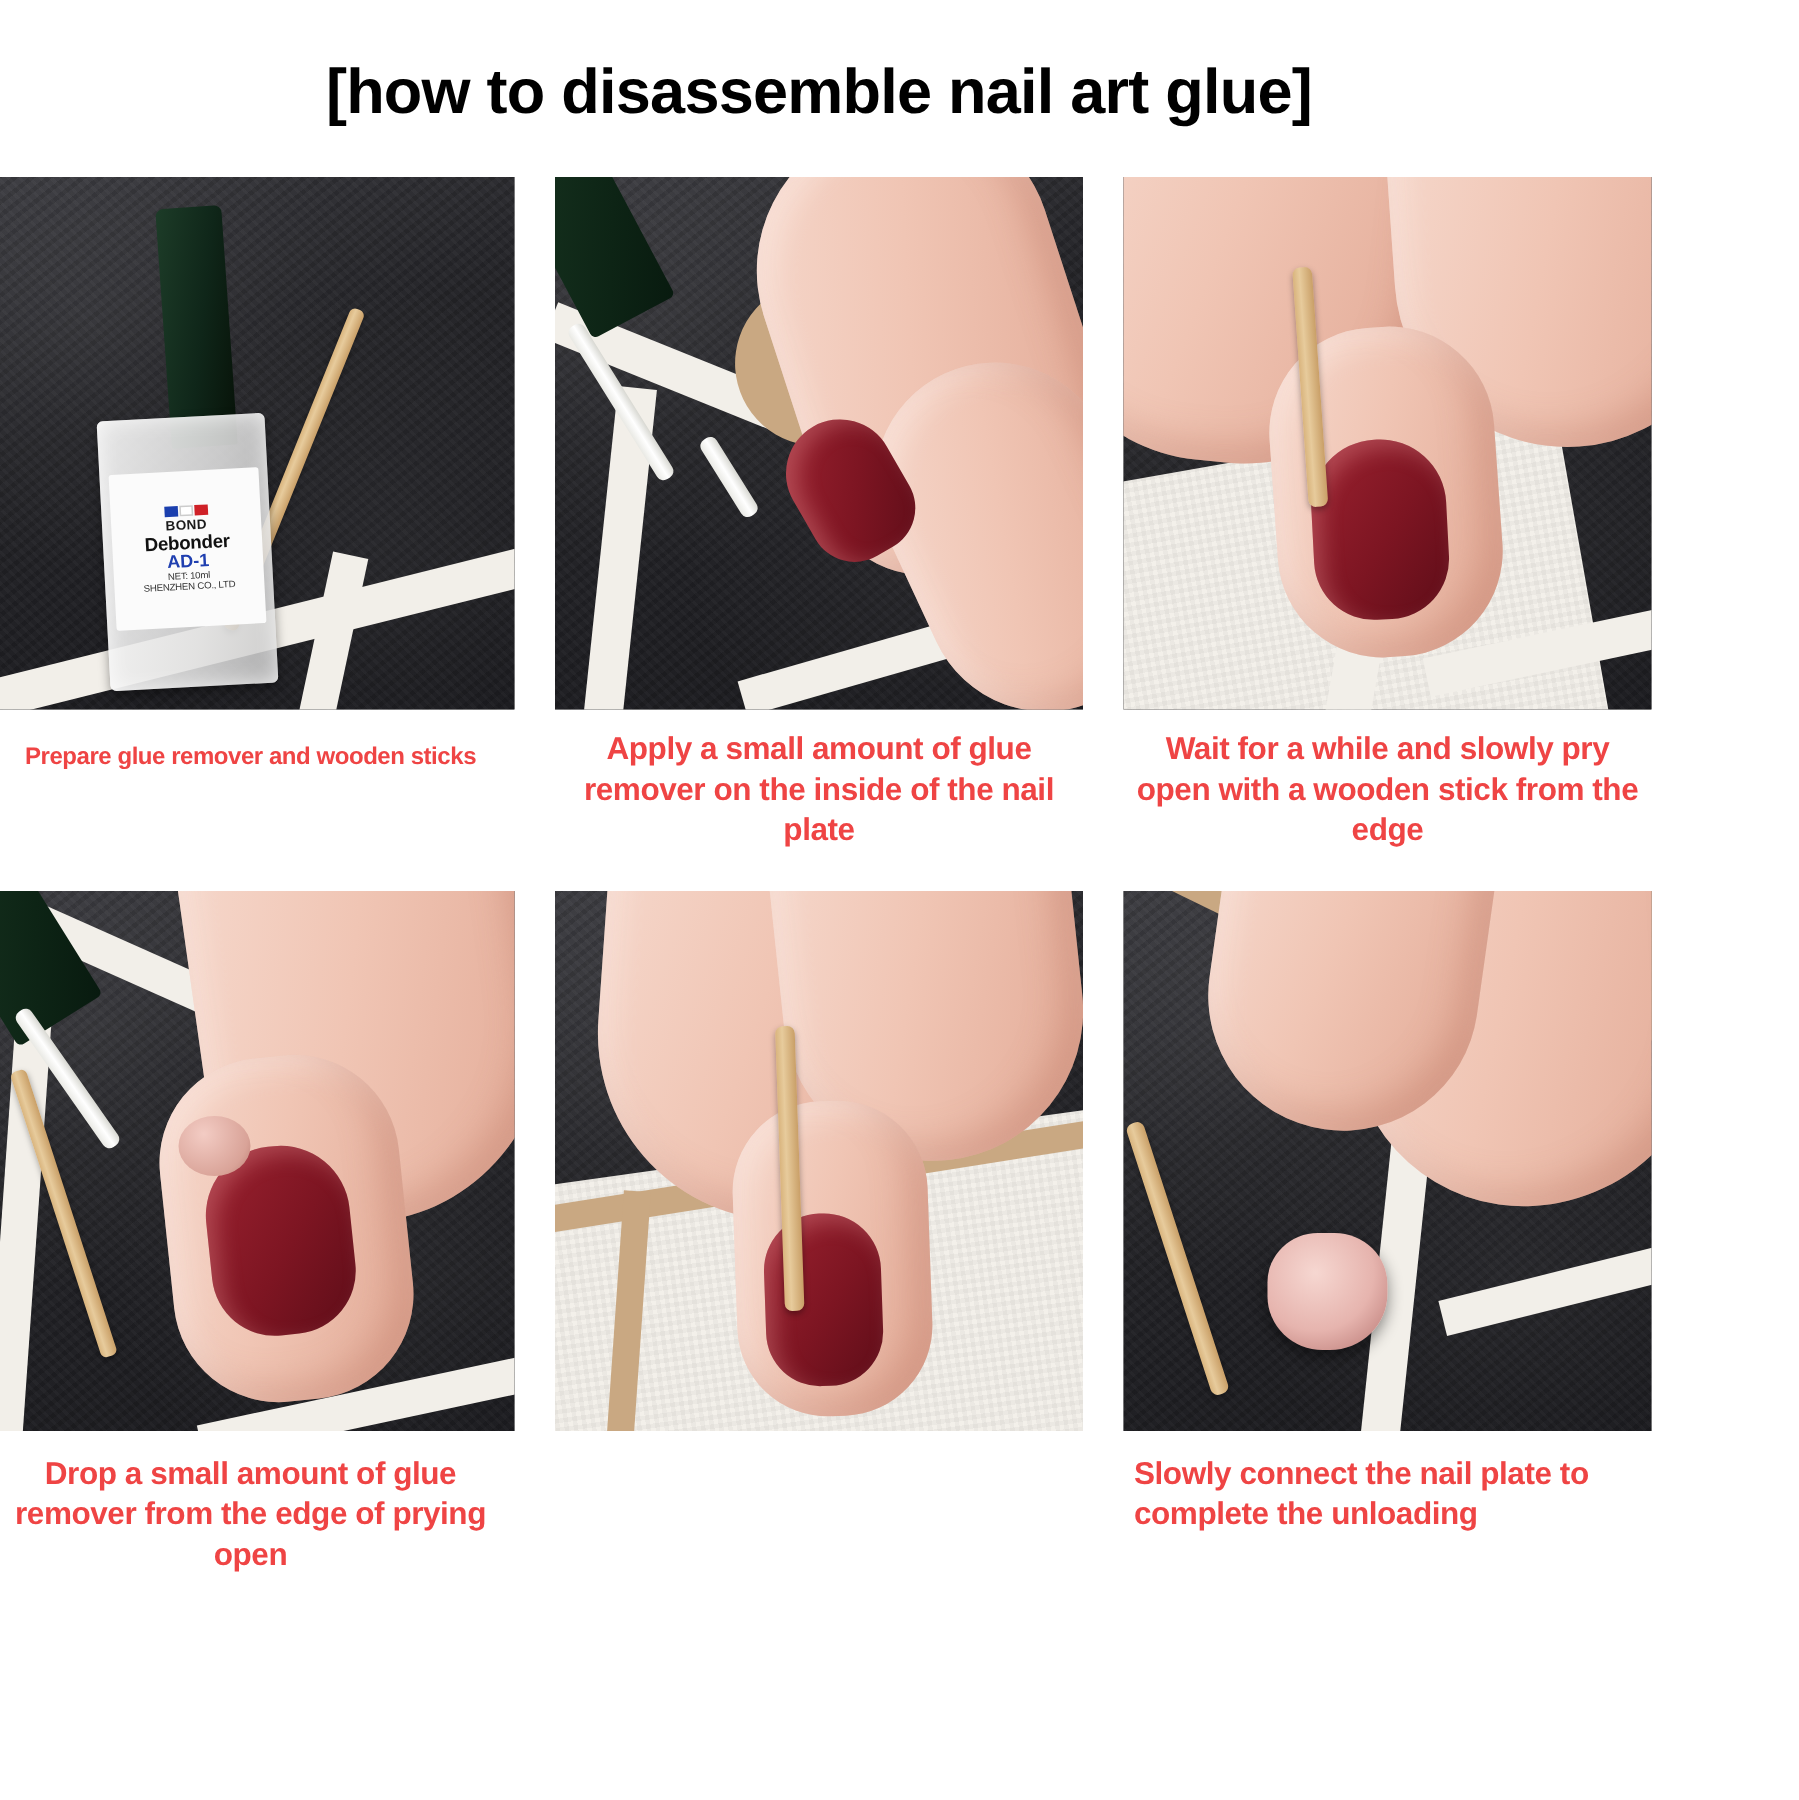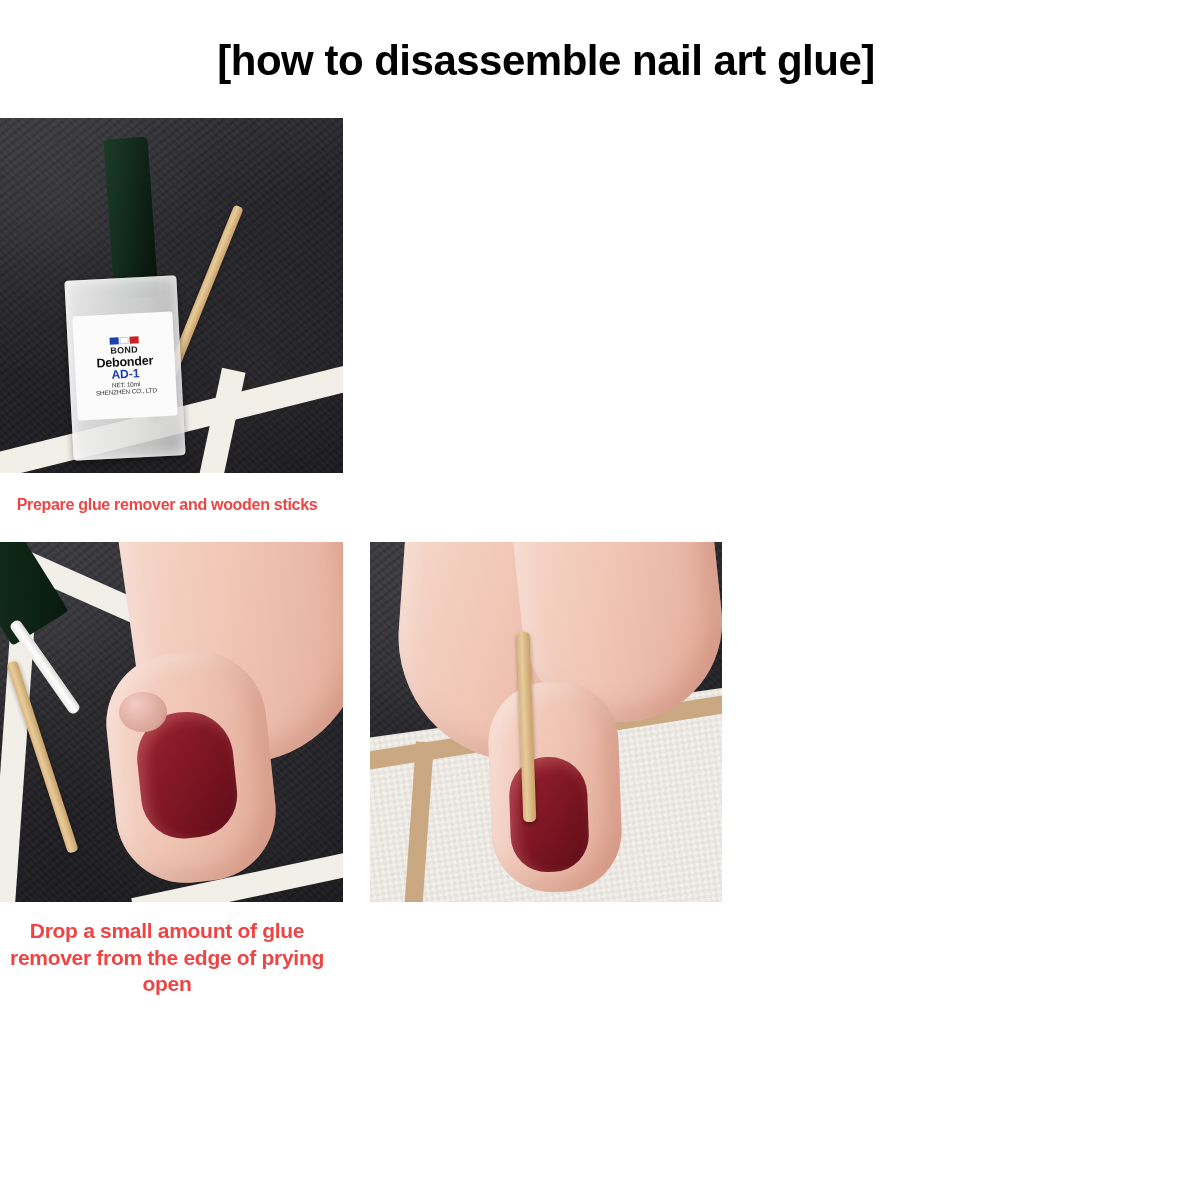--- a/index.html
+++ b/index.html
@@ -226,21 +226,55 @@
           <div class="lab-brand">BOND</div>
           <div class="lab-name">Debonder</div>
           <div class="lab-model">AD-1</div>
           <div class="lab-small">NET: 10ml</div>
           <div class="lab-small">SHENZHEN CO., LTD</div>
         </div>
       </div>
       <div class="caption small">Prepare glue remover and wooden sticks</div>
     </div>
 
-
+    <div class="cell">
+      <div class="photo">
+        <div class="leather"></div>
+        <div class="stripe white" style="left:-10px; top:120px; width:200px; height:26px; transform:rotate(22deg);"></div>
+        <div class="stripe white" style="left:30px; top:140px; width:26px; height:230px; transform:rotate(6deg);"></div>
+        <div class="stripe tan" style="left:120px; top:70px; width:120px; height:110px; border-radius:60px; transform:rotate(8deg);"></div>
+        <div class="stripe white" style="left:120px; top:300px; width:260px; height:24px; transform:rotate(-16deg);"></div>
+
+        <div class="finger" style="left:150px; top:-40px; width:200px; height:300px; border-radius:100px 90px 80px 70px; transform:rotate(-18deg);"></div>
+        <div class="finger" style="left:230px; top:120px; width:160px; height:240px; border-radius:80px; transform:rotate(-25deg);"></div>
+        <div class="nail-red" style="left:160px; top:160px; width:72px; height:96px; border-radius:36px 36px 30px 30px; transform:rotate(-30deg);"></div>
+
+        <div class="brushcap" style="left:-4px; top:-10px; width:62px; height:110px; transform:rotate(-28deg);"></div>
+        <div class="brushrod" style="left:38px; top:90px; width:12px; height:120px; transform:rotate(-32deg); border-radius:5px;"></div>
+        <div class="brushrod" style="left:110px; top:170px; width:12px; height:60px; transform:rotate(-32deg); border-radius:5px;"></div>
+      </div>
+      <div class="caption">Apply a small amount of glue remover on the inside of the nail plate</div>
+    </div>
+
+    <div class="cell">
+      <div class="photo">
+        <div class="leather"></div>
+        <div class="tissue" style="left:-30px; top:180px; width:340px; height:230px; transform:rotate(-10deg);"></div>
+        <div class="stripe white" style="left:150px; top:150px; width:30px; height:240px; transform:rotate(10deg);"></div>
+        <div class="stripe white" style="left:200px; top:300px; width:200px; height:26px; transform:rotate(-12deg);"></div>
+
+        <div class="finger" style="left:-60px; top:-40px; width:260px; height:230px; border-radius:0 0 120px 120px; transform:rotate(6deg);"></div>
+        <div class="finger" style="left:180px; top:-70px; width:230px; height:250px; border-radius:0 0 120px 120px; transform:rotate(-4deg);"></div>
+        <div class="finger" style="left:100px; top:100px; width:150px; height:220px; border-radius:70px; transform:rotate(-4deg);"></div>
+        <div class="nail-red" style="left:126px; top:175px; width:90px; height:120px; border-radius:44px 44px 40px 40px; transform:rotate(-3deg);"></div>
+
+        <div class="stick" style="left:118px; top:60px; width:13px; height:160px; transform:rotate(-4deg); border-radius:5px;"></div>
+      </div>
+      <div class="caption">Wait for a while and slowly pry open with a wooden stick from the edge</div>
+    </div>
   </div>
 
   <div class="grid row2" style="margin-top:26px;">
 
     <div class="cell">
       <div class="photo">
         <div class="leather"></div>
         <div class="stripe white" style="left:-10px; top:40px; width:230px; height:24px; transform:rotate(24deg);"></div>
         <div class="stripe white" style="left:10px; top:70px; width:24px; height:300px; transform:rotate(4deg);"></div>
         <div class="stripe white" style="left:140px; top:330px; width:250px; height:24px; transform:rotate(-12deg);"></div>
@@ -267,15 +301,32 @@
 
         <div class="finger" style="left:30px; top:-70px; width:250px; height:290px; border-radius:0 0 130px 130px; transform:rotate(4deg);"></div>
         <div class="finger" style="left:150px; top:-60px; width:200px; height:240px; border-radius:0 0 110px 110px; transform:rotate(-6deg);"></div>
         <div class="finger" style="left:120px; top:140px; width:130px; height:210px; border-radius:60px; transform:rotate(-2deg);"></div>
         <div class="nail-red" style="left:140px; top:215px; width:78px; height:115px; border-radius:38px 38px 36px 36px; transform:rotate(-2deg);"></div>
 
         <div class="stick" style="left:150px; top:90px; width:13px; height:190px; transform:rotate(-2deg); border-radius:5px;"></div>
       </div>
     </div>
 
+    <div class="cell">
+      <div class="photo">
+        <div class="leather"></div>
+        <div class="stripe tan" style="left:-20px; top:0px; width:200px; height:22px; transform:rotate(26deg);"></div>
+        <div class="stripe tan" style="left:270px; top:-20px; width:120px; height:120px; border-radius:0 0 0 90px;"></div>
+        <div class="stripe white" style="left:170px; top:130px; width:26px; height:240px; transform:rotate(6deg);"></div>
+        <div class="stripe white" style="left:210px; top:250px; width:190px; height:24px; transform:rotate(-14deg);"></div>
+
+        <div class="finger" style="left:150px; top:-80px; width:240px; height:290px; border-radius:0 0 130px 120px; transform:rotate(-3deg);"></div>
+        <div class="finger" style="left:60px; top:-70px; width:180px; height:230px; border-radius:0 0 110px 110px; transform:rotate(8deg);"></div>
+
+        <div class="stick" style="left:30px; top:150px; width:12px; height:190px; transform:rotate(-18deg); border-radius:5px;"></div>
+
+        <div class="blob" style="left:96px; top:228px; width:80px; height:78px; border-radius:42% 44% 48% 46%; background:radial-gradient(circle at 40% 34%, #f6d7d1, #e6b4ae 55%, #b5736f); box-shadow: 0 4px 10px rgba(0,0,0,0.45);"></div>
+      </div>
+      <div class="caption leftish">Slowly connect the nail plate to complete the unloading</div>
+    </div>
   </div>
 
 </div>
 
 </body></html>

